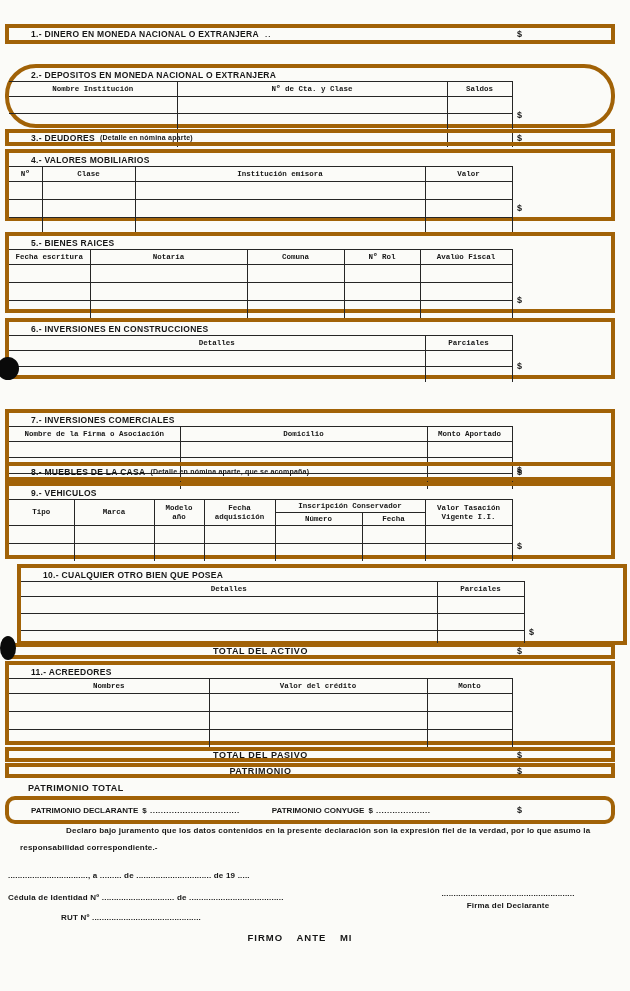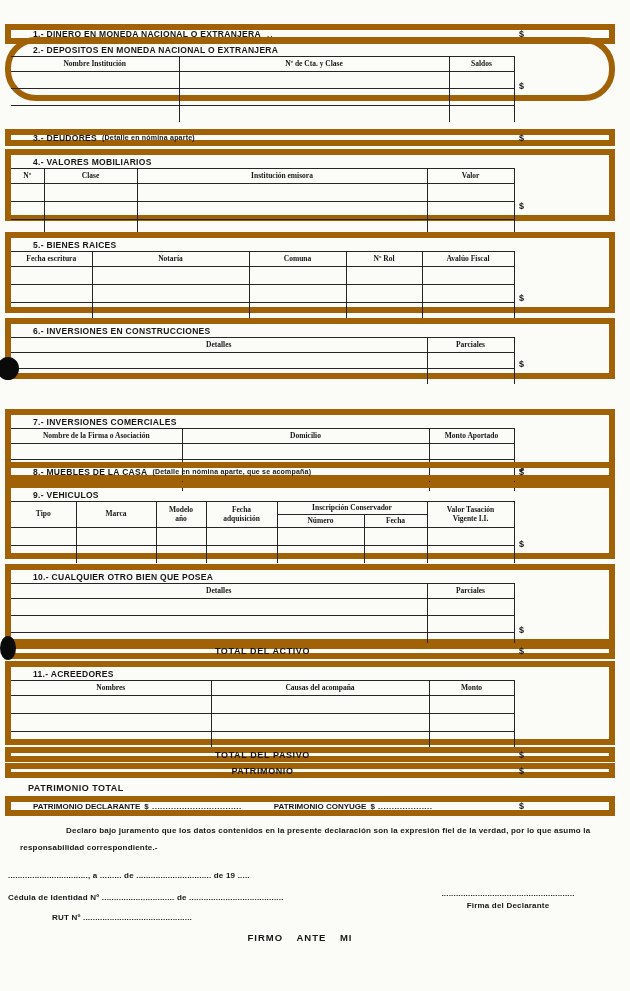--- a/index.html
+++ b/index.html
@@ -1,31 +1,31 @@
 <!DOCTYPE html>
 <html><head>
 <meta charset="utf-8">
 <style>
   html,body{margin:0;padding:0;background:#e8e8e8;}
   .page{position:relative;width:630px;height:991px;background:#fbfbf8;color:#161616;
         font-family:"Liberation Sans",sans-serif;overflow:hidden;}
   .title{position:absolute;top:7px;left:6px;font-family:"DejaVu Serif",serif;
          font-weight:bold;font-size:11.5px;letter-spacing:.4px;white-space:nowrap;}
-  .box{position:absolute;left:5px;width:610px;border:6px solid #a16207;box-sizing:border-box;}
+  .box{position:absolute;left:5px;width:610px;border:4px solid #a16207;box-sizing:border-box;}
   .lbl{font-weight:bold;font-size:8.5px;letter-spacing:.3px;padding:2px 0 1px 22px;white-space:nowrap;}
   .note{font-weight:bold;font-size:7px;letter-spacing:.2px;margin-left:5px;}
   .oneline{display:flex;align-items:center;}
   .oneline .lbl{padding-top:0;padding-bottom:0;}
   .dollar{position:absolute;left:508px;font-weight:bold;font-size:9px;}
   .dollar.mid{top:50%;transform:translateY(-50%);}
   .dollar.bot{bottom:4px;}
   .leader{font-size:8px;font-weight:bold;letter-spacing:1px;margin-left:6px;color:#333;}
   table.ftab{border-collapse:collapse;table-layout:fixed;width:503px;}
   .ftab th,.ftab td{border:1px solid #262626;padding:0;}
-  .ftab th{font-family:Liberation Serif, serif;font-weight:bold;font-size:7.5px;
+  .ftab th{font-family:Liberation Mono, monospace;font-weight:bold;font-size:7.5px;
            text-align:center;height:14px;white-space:pre-line;line-height:1.15;}
   .ftab th:first-child,.ftab td:first-child{border-left:none;}
   .ftab tbody tr:last-child td{border-bottom:none;}
   .r15 td{height:15px;} .r16 td{height:16px;} .r17 td{height:17px;}
   .totrow .tot-lbl{width:503px;text-align:center;font-weight:bold;font-size:9px;letter-spacing:.6px;}
   .flat-lbl{position:absolute;font-weight:bold;font-size:9px;letter-spacing:.5px;}
   .decl-row{display:flex;align-items:center;font-weight:bold;font-size:8px;padding-left:22px;white-space:nowrap;}
   .decl-row .dots{font-weight:bold;letter-spacing:.5px;margin:0 4px;}
   .ftext{position:absolute;font-weight:bold;font-size:8px;letter-spacing:.2px;}
   .para{line-height:17px;text-indent:46px;width:604px;}
@@ -40,21 +40,21 @@
 
 <div class="page">
 
 
   <div class="box oneline" style="top:24px;height:20px;">
     <span class="lbl">1.- DINERO EN MONEDA NACIONAL O EXTRANJERA</span>
     <span class="leader">..</span>
     <span class="dollar mid">$</span>
   </div>
 
-  <div class="box" style="top:37px;height:64px;border-radius:31px;">
+  <div class="box" style="top:64px;height:64px;border-radius:31px;">
     <div class="lbl">2.- DEPOSITOS EN MONEDA NACIONAL O EXTRANJERA</div>
     <table class="ftab">
       <colgroup>
           <col style="width:168px">
           <col style="width:270px">
           <col style="width:65px">
         </colgroup>
       <thead>
           <tr>
         <th>Nombre Institución</th>
@@ -291,21 +291,21 @@
             <td></td>
             <td></td>
             <td></td>
             <td></td>
           </tr>
       </tbody>
     </table>
     <span class="dollar bot">$</span>
   </div>
 
-  <div class="box" style="top:564px;height:81px;">
+  <div class="box" style="top:564px;height:81px;margin-left:12px;">
     <div class="lbl">10.- CUALQUIER OTRO BIEN QUE POSEA</div>
     <table class="ftab">
       <colgroup>
           <col style="width:416px">
           <col style="width:87px">
         </colgroup>
       <thead>
           <tr>
         <th>Detalles</th>
         <th>Parciales</th>
@@ -338,21 +338,21 @@
     <div class="lbl">11.- ACREEDORES</div>
     <table class="ftab">
       <colgroup>
           <col style="width:200px">
           <col style="width:218px">
           <col style="width:85px">
         </colgroup>
       <thead>
           <tr>
         <th>Nombres</th>
-        <th>Causas del acompaña</th>
+        <th>Valor del crédito</th>
         <th>Monto</th>
       </tr>
         </thead>
       <tbody>
         <tr class="r17">
             <td></td>
             <td></td>
             <td></td>
           </tr>
         <tr class="r17">
@@ -374,21 +374,21 @@
     <span class="dollar mid">$</span>
   </div>
 
   <div class="box oneline totrow" style="top:763px;height:15px;">
     <span class="tot-lbl">PATRIMONIO</span>
     <span class="dollar mid">$</span>
   </div>
 
   <div class="flat-lbl" style="top:783px;left:28px;">PATRIMONIO TOTAL</div>
 
-  <div class="box oneline" style="top:796px;height:20px;">
+  <div class="box oneline" style="top:796px;height:28px;border-radius:10px;">
     <div class="decl-row">
       <span>PATRIMONIO DECLARANTE</span>
       <span class="dots">$ .................................</span>
       <span style="margin-left:28px;">PATRIMONIO CONYUGE</span>
       <span class="dots">$ ....................</span>
     </div>
     <span class="dollar mid">$</span>
   </div>
 
   <div class="ftext para" style="top:822px;left:20px;">Declaro bajo juramento que los datos contenidos en la presente declaración son la expresión fiel de la verdad, por lo que asumo la responsabilidad correspondiente.-</div>
@@ -398,21 +398,21 @@
   <div class="ftext" style="top:893px;left:8px;white-space:nowrap;">
     <span>Cédula de Identidad Nº</span>
     <span>..............................</span>
     <span>de</span>
     <span>.......................................</span>
   </div>
 
   <div class="ftext sigline" style="top:889px;left:402px;width:212px;">.......................................................</div>
   <div class="ftext sigline" style="top:901px;left:402px;width:212px;">Firma del Declarante</div>
 
-  <div class="ftext" style="top:913px;left:16px;white-space:nowrap;padding-left:36px;">
+  <div class="ftext" style="top:913px;left:25px;white-space:nowrap;padding-left:36px;">
     <span>RUT Nº</span>
     <span>.............................................</span>
   </div>
 
   <div class="ftext firmo" style="top:932px;left:0;width:600px;">FIRMO ANTE MI</div>
 
 
   <div class="hole hole1"></div>
   <div class="hole hole2"></div>
 

